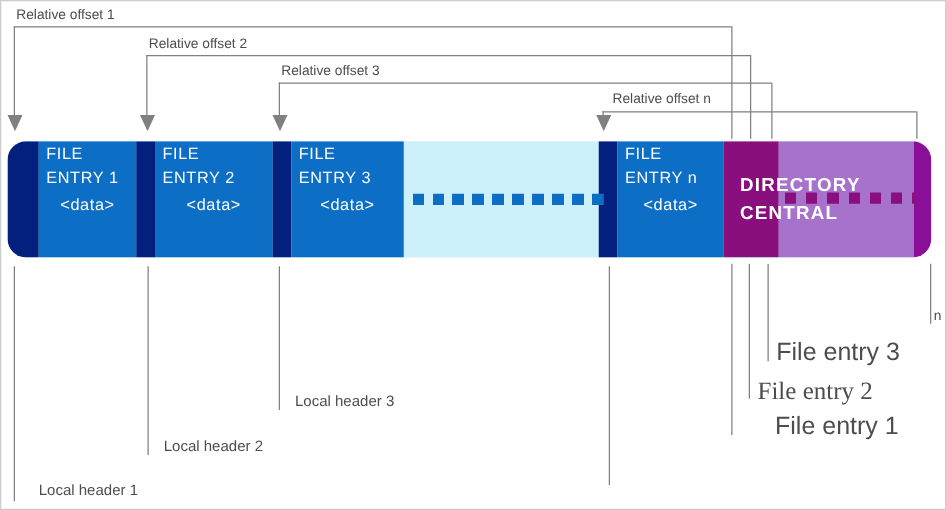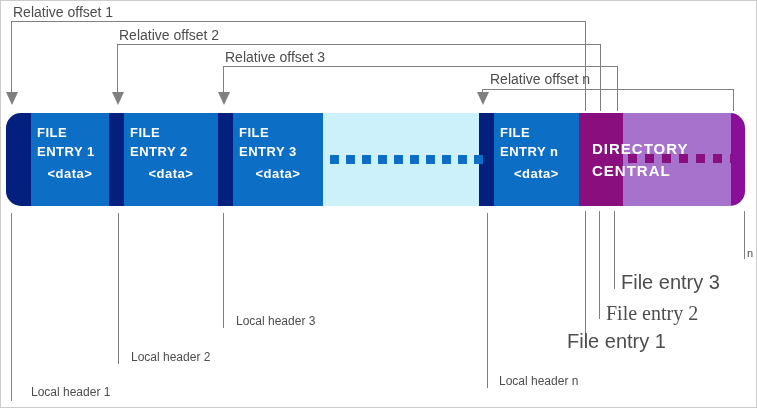--- a/index.html
+++ b/index.html
@@ -2,21 +2,21 @@
 <html style="--navy: #03207F; --blue: #0D6EC6; --cyan: #CCF1FA; --magenta: #8A0F7E; --purple_light: #A672CB; --purple_dark: #8A0E98; --line: #808080; --label: #4D4D4D; --white: #FFFFFF; --border: #CCCCCC;"><head>
 <meta charset="utf-8">
 <style>
   html,body{margin:0;padding:0;background:#fff;}
   #canvas{
     position:relative;width:757px;height:408px;
     box-sizing:border-box;border:1px solid var(--border,#ccc);
     background:#fff;overflow:hidden;
     font-family:"Liberation Sans","DejaVu Sans",sans-serif;
   }
-  .lbl{position:absolute;color:var(--label,#4d4d4d);font-size:14px;line-height:15px;white-space:nowrap;}
+  .lbl{position:absolute;color:var(--label,#4d4d4d);font-size:11px;line-height:15px;white-space:nowrap;}
   .lbl-lg{font-size:12px;line-height:18px;}
   .lbl-md{font-size:20px;line-height:16px;}
   .lbl-sm{font-size:11px;line-height:12px;}
   .hline{position:absolute;height:0;border-top:1px solid var(--line,#808080);}
   .vline{position:absolute;width:0;border-left:1px solid var(--line,#808080);}
   .arrowhead{
     position:absolute;width:0;height:0;
     border-left:6px solid transparent;border-right:6px solid transparent;
     border-top:13px solid var(--line,#808080);
   }
@@ -25,22 +25,22 @@
     border-radius:15px;overflow:hidden;background:var(--cyan,#CCF1FA);
   }
   .seg{position:absolute;top:0;height:93px;}
   .seg-navy{background:var(--navy,#03207F);}
   .seg-blue{background:var(--blue,#0D6EC6);}
   .seg-magenta{background:var(--magenta,#8A0F7E);}
   .seg-purple{background:var(--purple_light,#A672CB);}
   .seg-cap{background:var(--purple_dark,#8A0E98);}
   .entry-text{
     position:absolute;top:0;height:80px;z-index:2;
-    color:var(--white,#fff);font-weight:bold;font-size:13px;line-height:19px;
-    letter-spacing:0.5px;padding-top:10px;box-sizing:border-box;
+    color:var(--white,#fff);font-weight:normal;font-size:13px;line-height:19px;
+    letter-spacing:0.5px;padding-top:0;box-sizing:border-box;
   }
   .entry-text .tl{padding-left:6px;}
   .entry-text .dt{text-align:center;margin-top:3px;}
   .cd-text{
     position:absolute;left:586px;top:0;width:130px;height:93px;z-index:2;
     color:var(--white,#fff);font-weight:bold;font-size:15px;line-height:22px;
     letter-spacing:1px;padding-top:25px;box-sizing:border-box;
   }
   .dots{position:absolute;height:9px;z-index:1;}
   .dots-blue{background:repeating-linear-gradient(90deg,var(--blue,#0D6EC6) 0 9px,transparent 9px 16px);}
@@ -122,24 +122,23 @@
   <div class="vline" style="left:10px;top:212px;height:188px;"></div>
   <div class="lbl lbl-lg" style="left:30px;top:382px;">Local header 1</div>
 
   <div class="vline" style="left:117px;top:212px;height:151px;"></div>
   <div class="lbl lbl-lg" style="left:130px;top:347px;">Local header 2</div>
 
   <div class="vline" style="left:222px;top:212px;height:115px;"></div>
   <div class="lbl lbl-lg" style="left:235px;top:311px;">Local header 3</div>
 
   <div class="vline" style="left:486px;top:212px;height:175px;"></div>
-  <div class="lbl lbl-lg" style="left:498px;top:371px;">Local header n</div>
 
   <div class="vline" style="left:584px;top:210px;height:137px;"></div>
-  <div class="lbl lbl-md" style="left:566px;top:332px;">File entry 1</div>
+  <div class="lbl lbl-md" style="left:619px;top:332px;">File entry 1</div>
 
   <div class="vline" style="left:598px;top:210px;height:108px;"></div>
   <div class="lbl lbl-md" style="left:605px;top:304px;font-family:Liberation Serif, serif;">File entry 2</div>
 
   <div class="vline" style="left:613px;top:210px;height:78px;"></div>
   <div class="lbl lbl-md" style="left:620px;top:273px;">File entry 3</div>
 
   <div class="vline" style="left:743px;top:210px;height:48px;"></div>
   <div class="lbl lbl-sm" style="left:746px;top:246px;">n</div>
 

